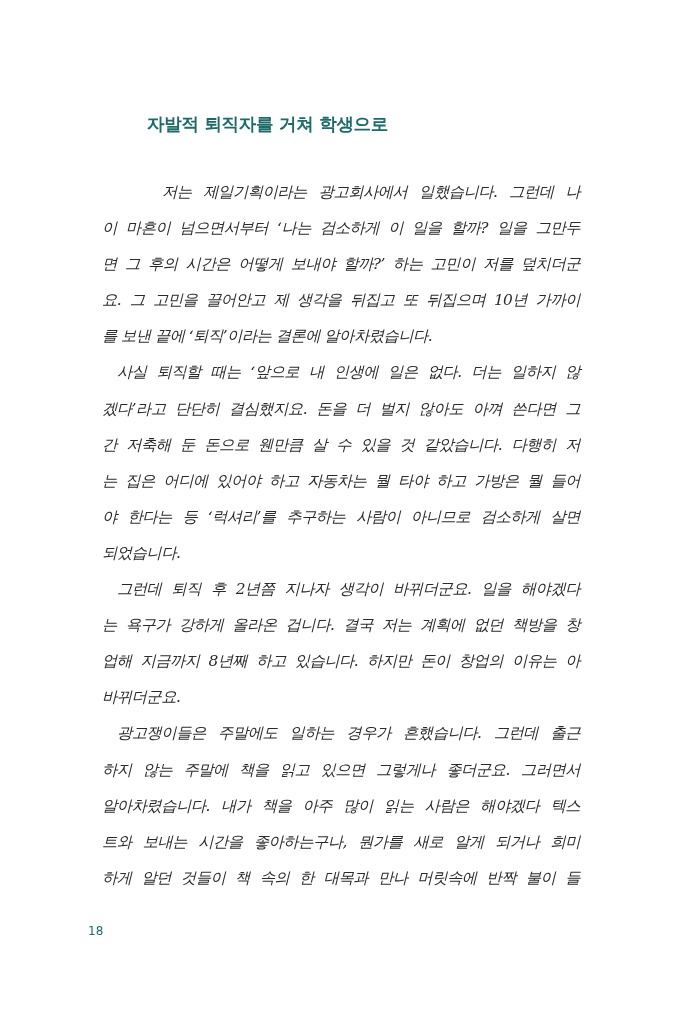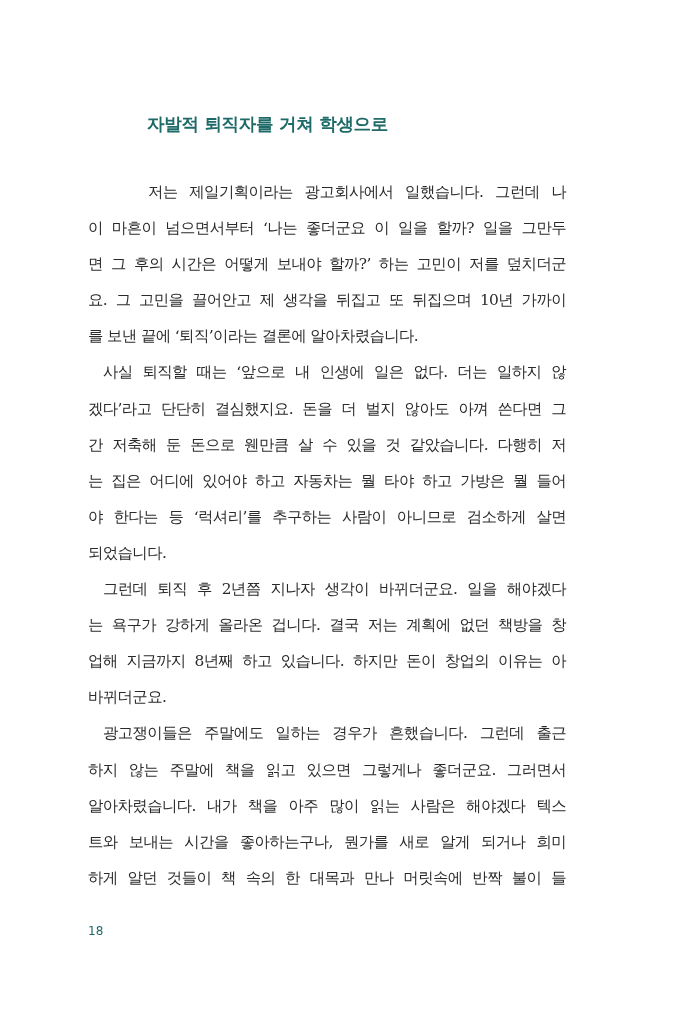--- a/index.html
+++ b/index.html
@@ -4,42 +4,42 @@
   <style>
     html, body { margin: 0; padding: 0; background: #ffffff; }
     body { width: 683px; height: 1024px; position: relative; overflow: hidden; }
     .page { position: absolute; left: 0; top: 0; width: 683px; height: 736px; background: #ffffff; }
     .heading {
       position: absolute; left: 147px; top: 112px;
       font-family: "DejaVu Sans", sans-serif; font-weight: bold;
       font-size: 17.5px; color: #1e6a68; letter-spacing: -0.3px;
     }
     .body-text {
-      position: absolute; left: 88px; top: 174px; width: 478px;
+      position: absolute; left: 102px; top: 174px; width: 478px;
       font-family: "DejaVu Serif", serif; font-size: 15.4px;
-      color: #2a2a2a; line-height: 36.1px; letter-spacing: -0.6px;
+      color: #2a2a2a; line-height: 36.1px; letter-spacing: -0.6px; font-style: italic;
     }
     .line { display: block; white-space: nowrap; text-align: justify; text-align-last: justify; height: 36.1px; overflow: visible; }
     .line.last { text-align-last: left; }
     .line.indent-big { padding-left: 60px; }
     .line.indent { padding-left: 15px; }
     .page-number {
       position: absolute; left: 88px; top: 924px;
       font-family: "DejaVu Sans", sans-serif; font-size: 12px; color: #1e6a68;
     }
   </style>
 </head>
 <body>
 
 <div class="page">
   <div class="heading">자발적 퇴직자를 거쳐 학생으로</div>
 
   <div class="body-text">
     <span class="line indent-big">저는 제일기획이라는 광고회사에서 일했습니다. 그런데 나</span>
-    <span class="line">이 마흔이 넘으면서부터 ‘나는 좋더군요 이 일을 할까? 일을 그만두</span>
+    <span class="line">이 마흔이 넘으면서부터 ‘나는 검소하게 이 일을 할까? 일을 그만두</span>
     <span class="line">면 그 후의 시간은 어떻게 보내야 할까?’ 하는 고민이 저를 덮치더군</span>
     <span class="line">요. 그 고민을 끌어안고 제 생각을 뒤집고 또 뒤집으며 10년 가까이</span>
     <span class="line last">를 보낸 끝에 ‘퇴직’이라는 결론에 알아차렸습니다.</span>
 
     <span class="line indent">사실 퇴직할 때는 ‘앞으로 내 인생에 일은 없다. 더는 일하지 않</span>
     <span class="line">겠다’라고 단단히 결심했지요. 돈을 더 벌지 않아도 아껴 쓴다면 그</span>
     <span class="line">간 저축해 둔 돈으로 웬만큼 살 수 있을 것 같았습니다. 다행히 저</span>
     <span class="line">는 집은 어디에 있어야 하고 자동차는 뭘 타야 하고 가방은 뭘 들어</span>
     <span class="line">야 한다는 등 ‘럭셔리’를 추구하는 사람이 아니므로 검소하게 살면</span>
     <span class="line last">되었습니다.</span>

